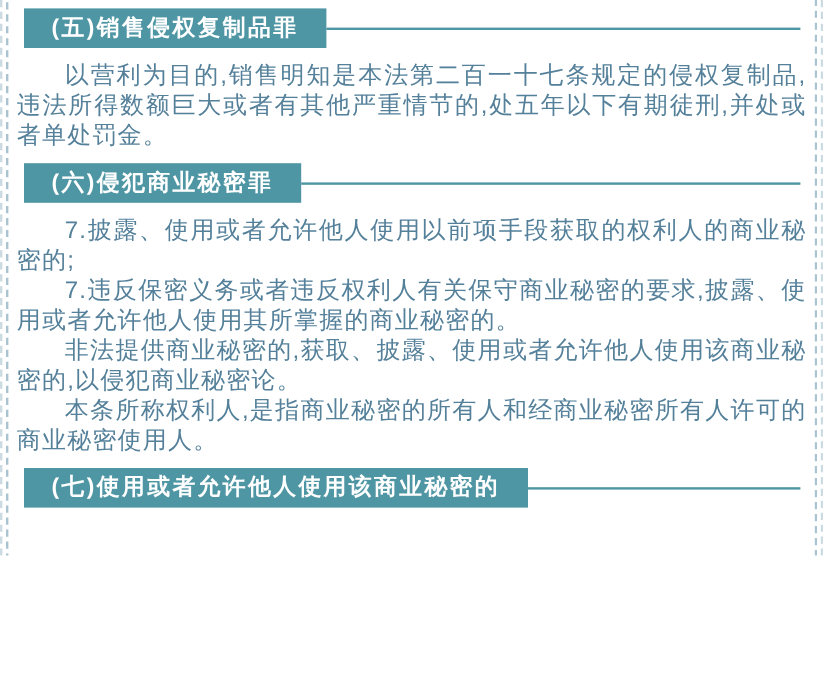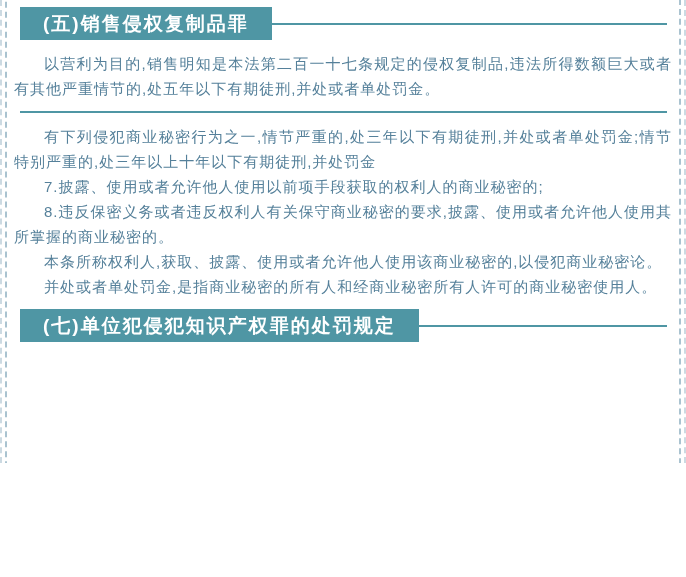--- a/index.html
+++ b/index.html
@@ -68,21 +68,21 @@
     white-space: nowrap;
   }
   .rule {
     flex: 1;
     height: 2px;
     background: #4f96a4;
     margin-right: 5px;
   }
   .body-text p {
     margin: 0;
-    font-size: 15px;
+    font-size: 20px;
     line-height: 25px;
     color: #55809a;
     letter-spacing: 1px;
     text-align: justify;
     text-indent: 2em;
   }
 </style>
 </head>
 <body>
 
@@ -97,32 +97,32 @@
         <div class="badge">(五)销售侵权复制品罪</div>
         <div class="rule"></div>
       </div>
       <div class="body-text">
         <p>以营利为目的,销售明知是本法第二百一十七条规定的侵权复制品,违法所得数额巨大或者有其他严重情节的,处五年以下有期徒刑,并处或者单处罚金。</p>
       </div>
     </div>
 
     <div class="section">
       <div class="heading-row">
+        <div class="badge">(六)侵犯商业秘密罪</div>
         <div class="rule"></div>
       </div>
       <div class="body-text">
-        <p>有下列侵犯商业秘密行为之一,情节严重的,处三年以下有期徒刑,并处或者单处罚金;情节特别严重的,处三年以上十年以下有期徒刑,并处罚金</p>
         <p>7.披露、使用或者允许他人使用以前项手段获取的权利人的商业秘密的;</p>
-        <p>8.违反保密义务或者违反权利人有关保守商业秘密的要求,披露、使用或者允许他人使用其所掌握的商业秘密的。</p>
-        <p>本条所称权利人,获取、披露、使用或者允许他人使用该商业秘密的,以侵犯商业秘密论。</p>
-        <p>并处或者单处罚金,是指商业秘密的所有人和经商业秘密所有人许可的商业秘密使用人。</p>
+        <p>7.违反保密义务或者违反权利人有关保守商业秘密的要求,披露、使用或者允许他人使用其所掌握的商业秘密的。</p>
+        <p>非法提供商业秘密的,获取、披露、使用或者允许他人使用该商业秘密的,以侵犯商业秘密论。</p>
+        <p>本条所称权利人,是指商业秘密的所有人和经商业秘密所有人许可的商业秘密使用人。</p>
       </div>
     </div>
 
     <div class="section">
       <div class="heading-row">
-        <div class="badge">(七)单位犯侵犯知识产权罪的处罚规定</div>
+        <div class="badge">(七)使用或者允许他人使用该商业秘密的</div>
         <div class="rule"></div>
       </div>
     </div>
 
   </div>
 </div>
 
 </body></html>

